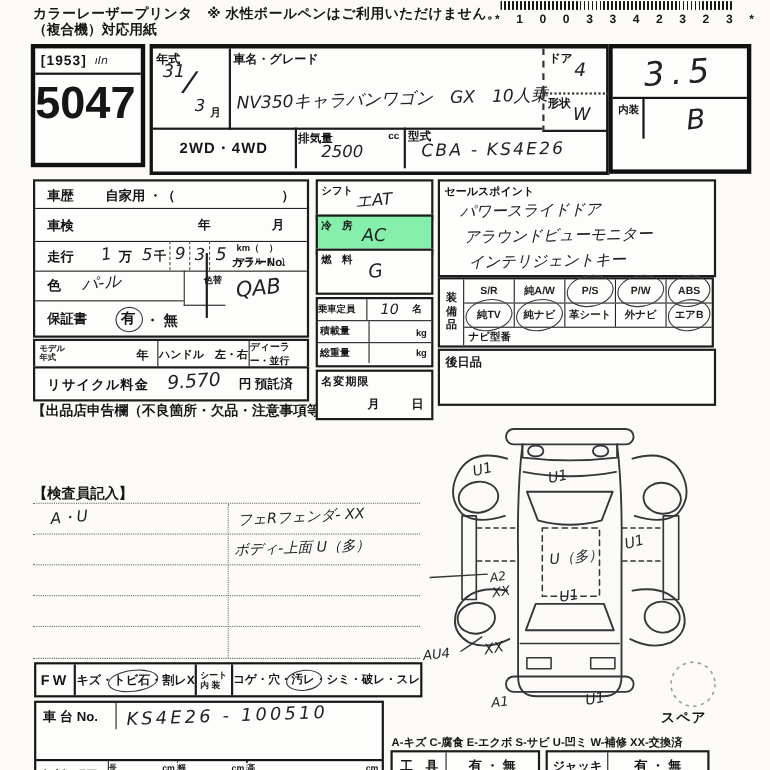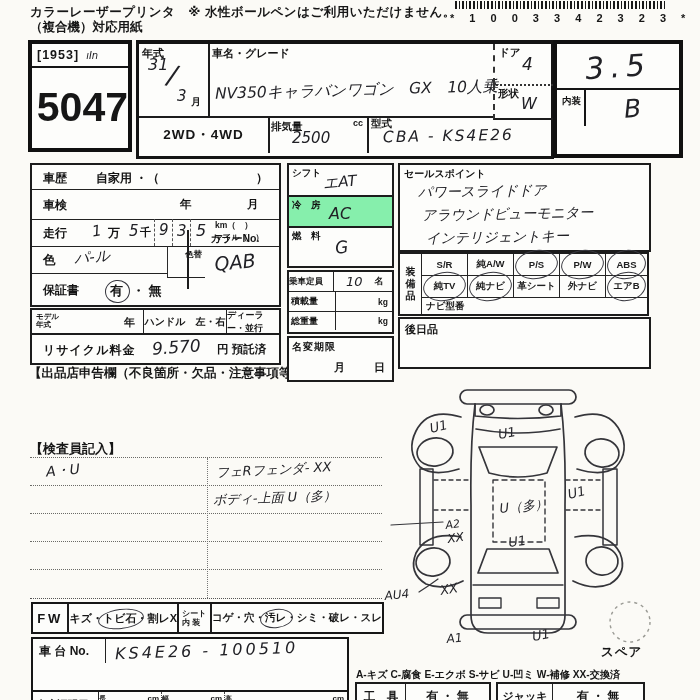--- a/index.html
+++ b/index.html
@@ -33,21 +33,21 @@
 
 <div class="abs" style="left:455px;top:1px;width:212px;height:8px;
      background:repeating-linear-gradient(90deg,#171717 0 1.6px,transparent 1.6px 3.6px)"></div>
 <div class="abs" style="left:450px;top:12px;width:224px;font-size:11px;font-weight:700;letter-spacing:6px;text-align:center;white-space:nowrap">* 1 0 0 3 3 4 2 3 2 3 *</div>
 
 <div class="abs bx4" style="left:28px;top:40px;width:96px;height:104px;background:#fdfdfb">
   <div style="height:22px;border-bottom:2px solid #151515;display:flex;align-items:center;padding:0 5px">
     <span style="font-size:12.5px;font-weight:600;letter-spacing:1px">[1953]</span>
     <span class="hw" style="font-size:10px;margin-left:7px">ıIn</span>
   </div>
-  <div style="font-size:41px;font-weight:700;text-align:right;margin-top:16px;letter-spacing:0px">5047</div>
+  <div style="font-size:41px;font-weight:700;text-align:left;margin-top:2px;letter-spacing:0px">5047</div>
 </div>
 
 <div class="abs bx3" style="left:136px;top:40px;width:412px;height:112px;border-top-width:4px;background:#fdfdfb">
 
   <div class="abs" style="left:0;top:0;width:69px;height:72px;border-right:2px solid #1c1c1c;border-bottom:2px solid #1c1c1c">
     <div class="lbl" style="font-size:11px;margin:2px 0 0 3px">年式</div>
     <div class="hw abs" style="left:9px;top:11px;font-size:16px">31</div>
     <div class="hw abs" style="left:29px;top:16px;font-size:26px;transform:rotate(8deg)">/</div>
     <div class="hw abs" style="left:38px;top:43px;font-size:15px">3</div>
     <div class="abs" style="left:52px;top:51px;font-size:10px;font-weight:700">月</div>

